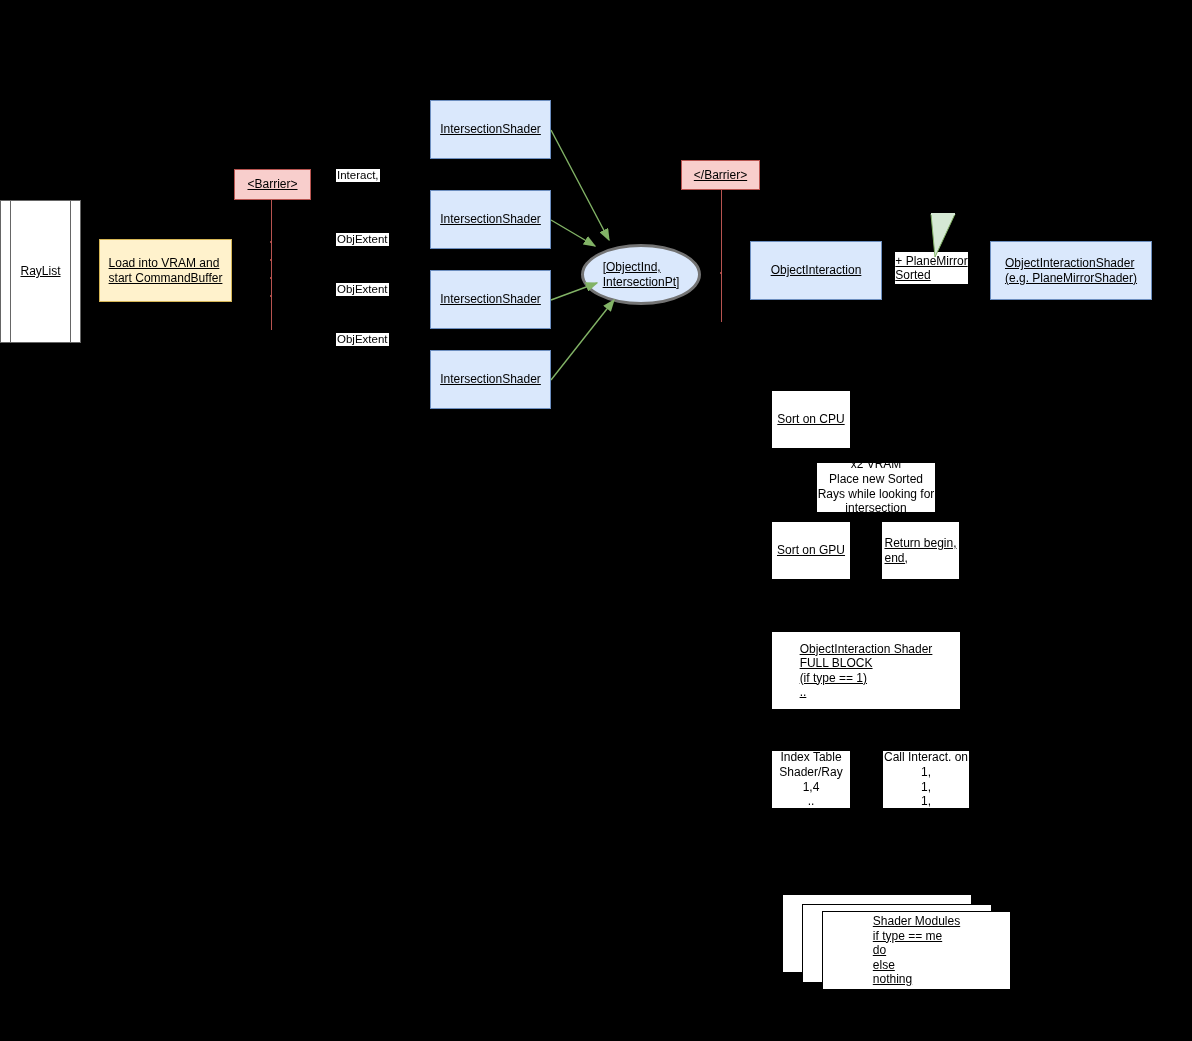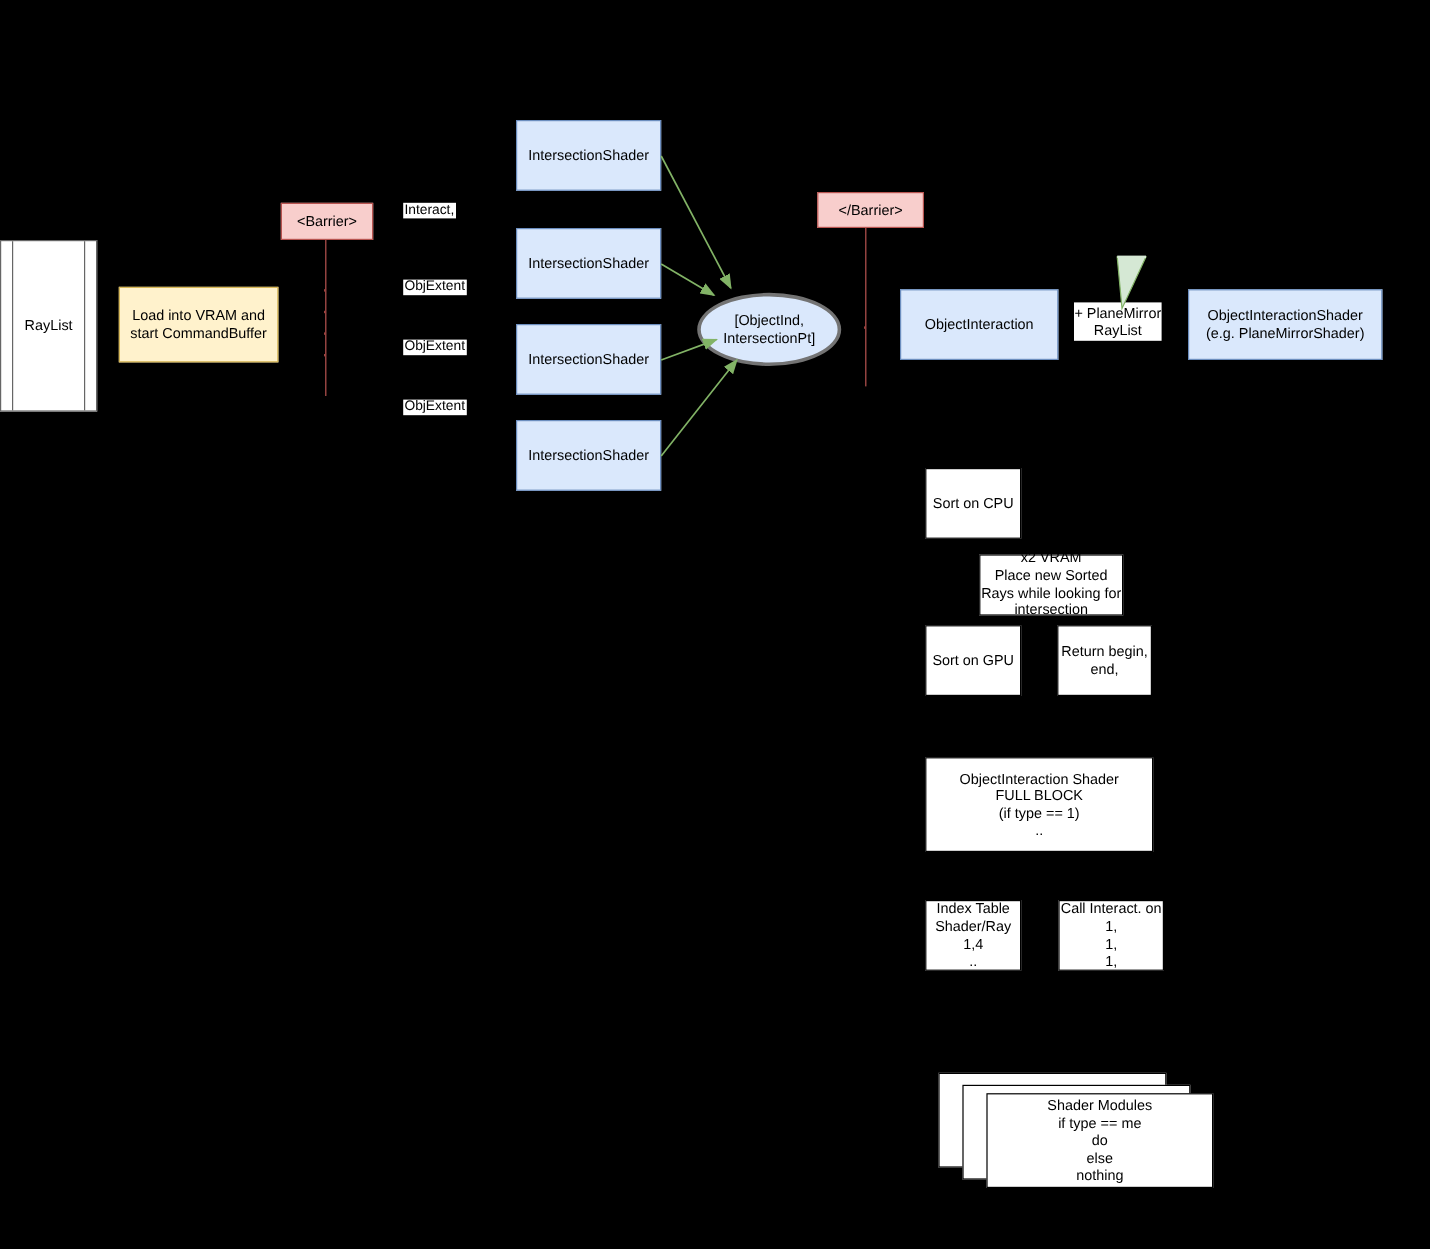--- a/index.html
+++ b/index.html
@@ -16,24 +16,24 @@
     height: 1041px;
     background: #000000;
     overflow: hidden;
   }
   .node {
     position: absolute;
     box-sizing: border-box;
     display: flex;
     align-items: center;
     justify-content: center;
-    text-align: center;
     font-size: 12px;
     line-height: 14.5px;
     color: #000000;
+    text-decoration: underline;
   }
   .box-blue {
     background: #dae8fc;
     border: 1px solid #6c8ebf;
   }
   .box-yellow {
     background: #fff2cc;
     border: 1px solid #d6b656;
   }
   .box-red {
@@ -166,28 +166,28 @@
   <div class="label-chip" style="left:336px; top:333px;">ObjExtent</div>
 
   <div class="node box-blue" style="left:430px; top:100px; width:121px; height:59px;">IntersectionShader</div>
   <div class="node box-blue" style="left:430px; top:190px; width:121px; height:59px;">IntersectionShader</div>
   <div class="node box-blue" style="left:430px; top:270px; width:121px; height:59px;">IntersectionShader</div>
   <div class="node box-blue" style="left:430px; top:350px; width:121px; height:59px;">IntersectionShader</div>
 
   <div class="node ellipse pre" style="left:581px; top:244px; width:120px; height:61px;">[ObjectInd,
 IntersectionPt]</div>
 
-  <div class="node box-red" style="left:681px; top:160px; width:89px; height:30px;">&lt;/Barrier&gt;</div>
+  <div class="node box-red" style="left:681px; top:160px; width:79px; height:30px;">&lt;/Barrier&gt;</div>
   <div class="barrier-line" style="left:721px; top:190px; height:132px;"></div>
   <div class="barrier-tick" style="left:720px; top:272px;"></div>
 
   <div class="node box-blue" style="left:750px; top:241px; width:132px; height:59px;">ObjectInteraction</div>
 
   <div class="node box-plain pre" style="left:895px; top:252px; width:73px; height:32px;">+ PlaneMirror
-RayList</div>
+Sorted</div>
 
   <div class="node box-blue pre" style="left:990px; top:241px; width:162px; height:59px;">ObjectInteractionShader
 (e.g. PlaneMirrorShader)</div>
 
   <div class="callout" style="left:869px; top:162px; width:123px; height:95px;">
     <svg width="123" height="95" style="position:absolute;left:0;top:0;overflow:visible;">
       <polygon points="62,52 86,52 66,95" fill="#d5e8d4" stroke="#82b366" stroke-width="1"></polygon>
       <line x1="62" y1="52" x2="86" y2="52" stroke="#d5e8d4" stroke-width="2"></line>
     </svg>
   </div>

